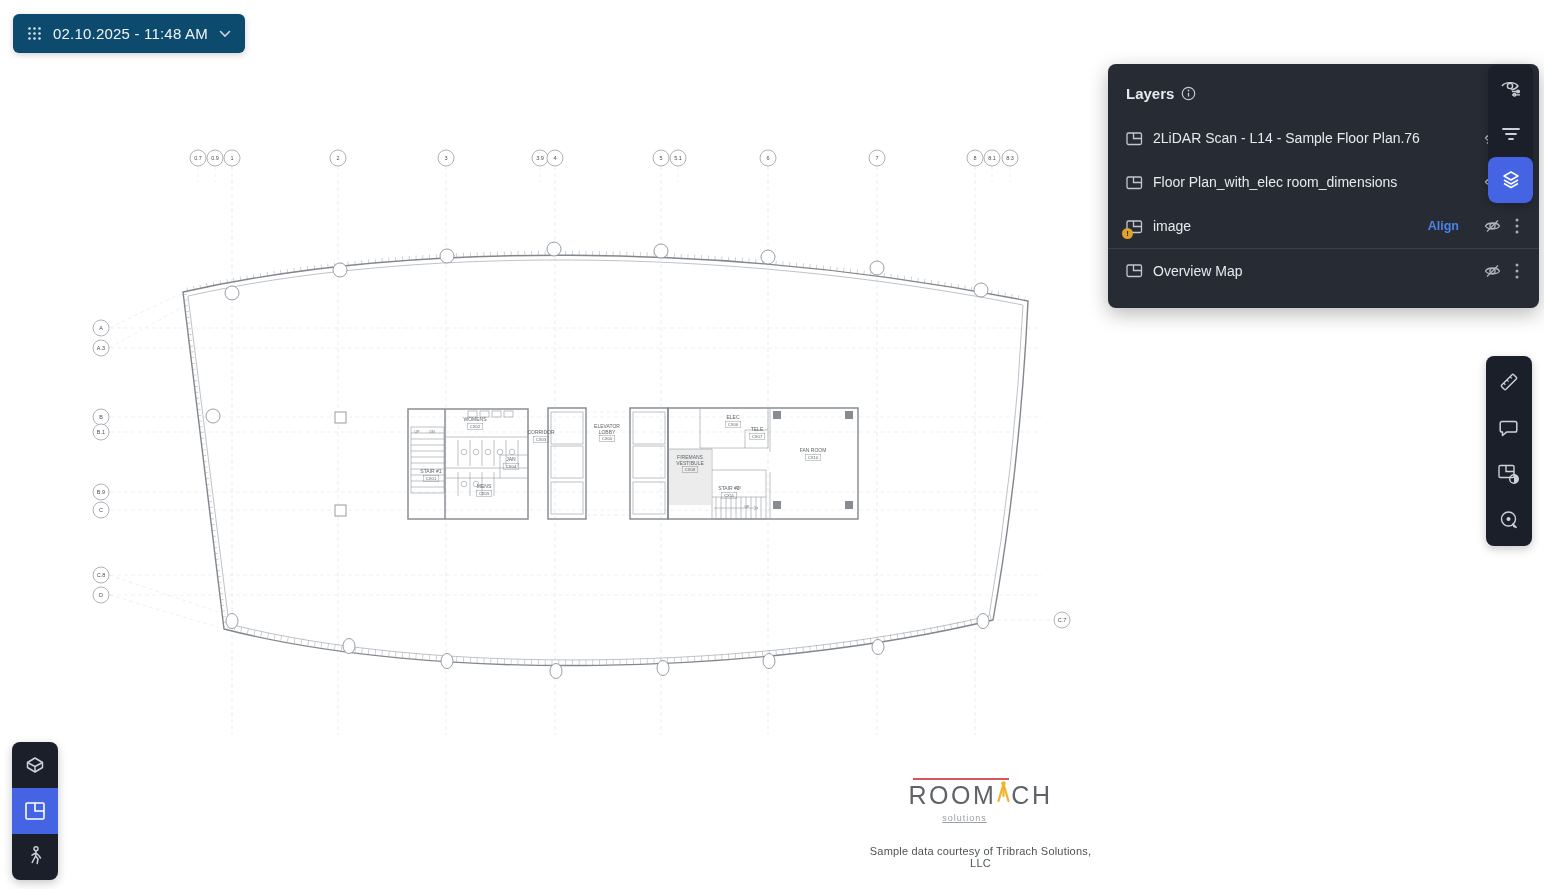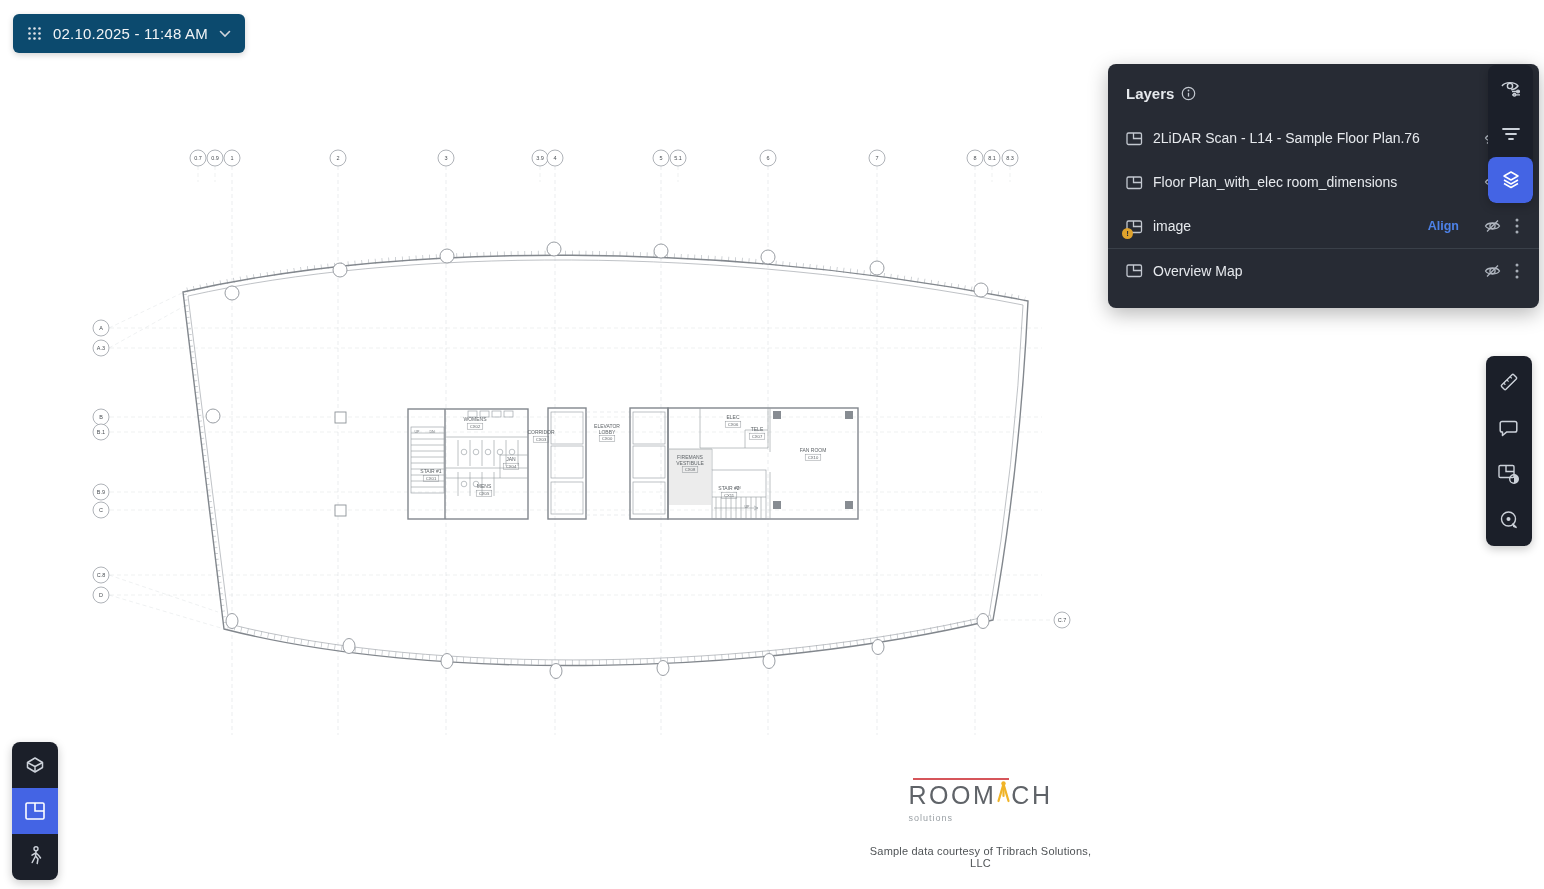--- a/index.html
+++ b/index.html
@@ -68,22 +68,22 @@
   #rt-tools { left:1486px; top:356px; width:46px; padding:3px 0; }
   #lb-views { left:12px;  top:742px; width:46px; }
   #lb-views .vt-btn.active { border-radius:0; }
 
   
   .logo-block { position:absolute; left:858px; top:780px; width:245px; text-align:center;
     color:#63676c; }
   .logo-brand { position:relative; display:inline-block; font-size:25px; letter-spacing:2.5px;
     font-weight:500; color:#5f6368; line-height:26px; }
   .logo-redline { position:absolute; left:4px; top:-2px; width:96px; height:1.5px; background:#d6555a; }
-  .logo-sub { display:block; text-align:left; font-size:9px; color:#9aa0a5; letter-spacing:1px;
-    margin-top:-3px; padding-right:32px; }
+  .logo-sub { display:block; text-align:center; font-size:9px; color:#9aa0a5; letter-spacing:1px;
+    margin-top:-3px; padding-right:32px;text-decoration:underline; }
   .logo-caption { margin-top:14px; font-size:11px; color:#4f5356; letter-spacing:.2px; }
   .tripod-glyph { display:inline-block; vertical-align:baseline; margin:0 -1px; }
 </style>
 </head>
 <body>
 
 <svg id="plan-svg" width="1100" height="800" viewBox="0 0 1100 800">
 
   <g id="g-grid">
       <line x1="198" y1="166" x2="198" y2="182" class="gridline2"></line>

